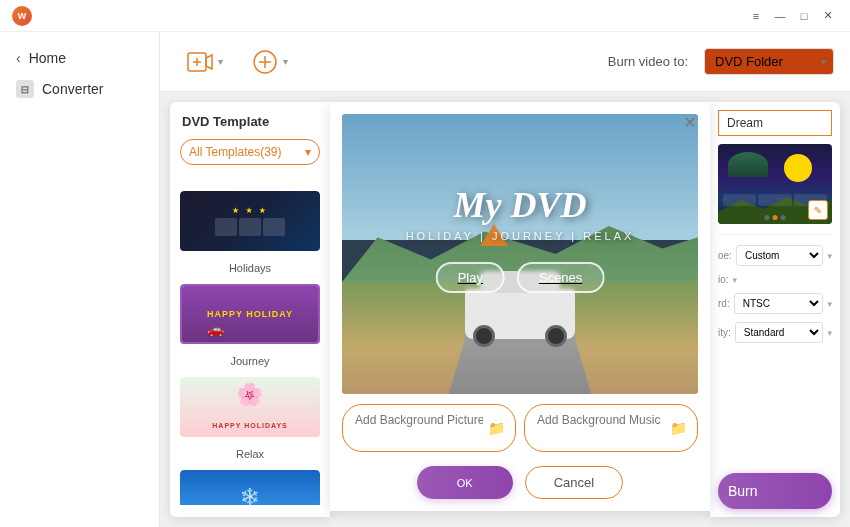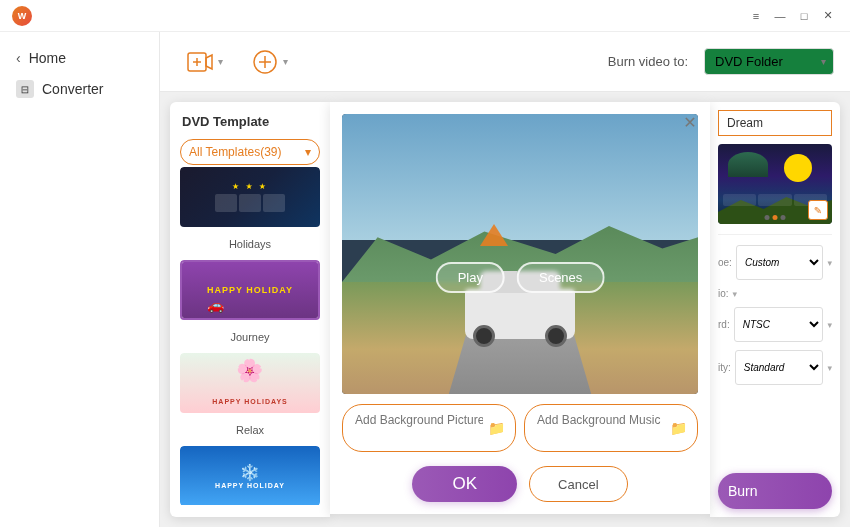--- a/index.html
+++ b/index.html
@@ -99,21 +99,21 @@
       margin-left: auto;
       font-size: 13px;
       color: #555;
       margin-right: 8px;
     }
     .burn-dropdown {
       padding: 5px 28px 5px 10px;
       border: 1px solid #ddd;
       border-radius: 4px;
       font-size: 13px;
-      background: #15803d;
+      background: #c2410c;
       appearance: none;
       cursor: pointer;
       position: relative;
       min-width: 130px;
     }
     .dropdown-wrapper {
       position: relative;
       display: inline-flex;
       align-items: center;
     }
@@ -150,21 +150,21 @@
       padding: 12px 0;
       box-shadow: 0 2px 12px rgba(0,0,0,0.12);
     }
     .panel-header {
       padding: 0 12px 10px;
       font-size: 13px;
       font-weight: 600;
       color: #333;
     }
     .template-filter {
-      margin: 0 10px 2px;
+      margin: 0 10px 26px;
       padding: 5px 8px;
       border: 1.5px solid #e67e22;
       border-radius: 16px;
       font-size: 12px;
       display: flex;
       align-items: center;
       justify-content: space-between;
       cursor: pointer;
       color: #e67e22;
     }
@@ -402,20 +402,21 @@
       margin-top: 4px;
       text-shadow: 1px 1px 4px rgba(0,0,0,0.5);
     }
     .preview-buttons {
       position: absolute;
       top: 53%;
       left: 50%;
       transform: translateX(-50%);
       display: flex;
       gap: 12px;
+      text-decoration: underline;
     }
     .preview-btn {
       padding: 6px 20px;
       border-radius: 20px;
       border: 2px solid rgba(255,255,255,0.8);
       background: rgba(255,255,255,0.15);
       color: #fff;
       font-size: 13px;
       cursor: pointer;
       backdrop-filter: blur(2px);
@@ -468,21 +469,21 @@
       justify-content: center;
       gap: 12px;
       padding-top: 4px;
     }
     .btn-ok {
       padding: 8px 40px;
       background: linear-gradient(to right, #9b59b6, #8e44ad);
       color: #fff;
       border: none;
       border-radius: 20px;
-      font-size: 17px;
+      font-size: 11px;
       cursor: pointer;
       box-shadow: 0 2px 8px rgba(142,68,173,0.3);
     }
     .btn-cancel {
       padding: 8px 28px;
       background: #fff;
       color: #555;
       border: 1.5px solid #e67e22;
       border-radius: 20px;
       font-size: 13px;
@@ -592,27 +593,26 @@
       align-items: center;
       gap: 4px;
     }
     .setting-label {
       font-size: 10px;
       color: #888;
       white-space: nowrap;
     }
     .setting-select {
       flex: 1;
-      padding: 10px 4px;
+      padding: 3px 4px;
       border: 1px solid #ddd;
       border-radius: 3px;
       font-size: 10px;
       background: #fff;
       cursor: pointer;
-      font-style: italic;
     }
     .setting-divider {
       height: 1px;
       background: #f0f0f0;
       margin: 2px 0;
     }
     .burn-btn {
       margin-top: auto;
       padding: 10px;
       background: linear-gradient(to right, #9b59b6, #8e44ad);
@@ -795,20 +795,24 @@
             <div class="car-top"></div>
             <div class="car-wheel-l"></div>
             <div class="car-wheel-r"></div>
           </div>
         </div>
 
         <div class="preview-arrow">
           <div class="arrow-up"></div>
         </div>
 
+        <div class="preview-title">
+          <div class="preview-title-main">My DVD</div>
+          <div class="preview-title-sub">HOLIDAY | JOURNEY | RELAX</div>
+        </div>
 
         <div class="preview-buttons">
           <div class="preview-btn">Play</div>
           <div class="preview-btn">Scenes</div>
         </div>
       </div>
 
       <div class="bg-inputs">
         <div class="bg-input-wrapper">
           <input class="bg-input" type="text" placeholder="Add Background Picture" style="">

